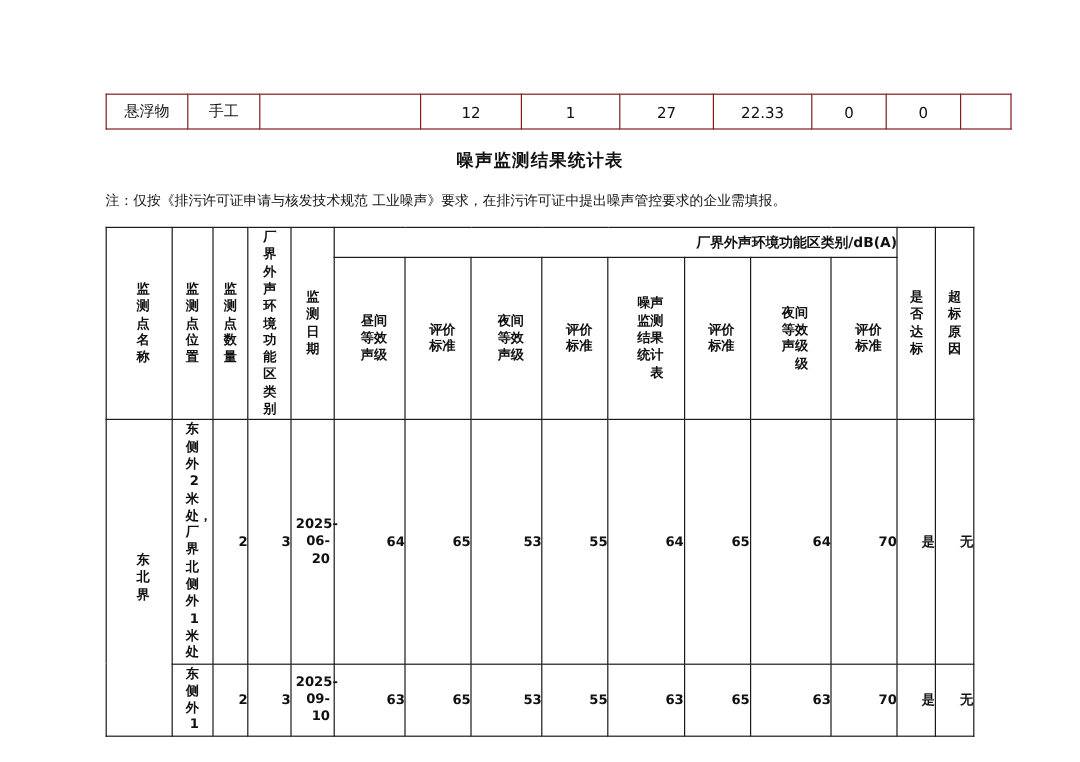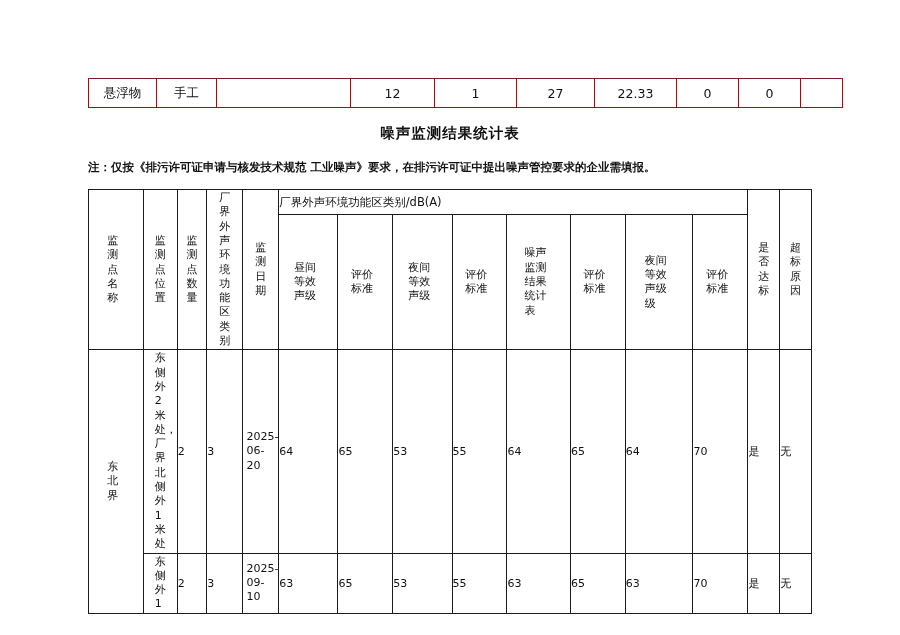--- a/index.html
+++ b/index.html
@@ -45,39 +45,39 @@
     text-align: center;
     font-size: 14.5px;
     font-weight: bold;
     letter-spacing: 1px;
   }
 
   
   .note {
     margin-top: 16px;
     font-size: 11.5px;
-    font-weight: bold;
+    font-weight: normal;
     line-height: 1.4;
     text-align: left;
   }
 
   
   .noise-table {
     margin-top: 14px;
     border-collapse: collapse;
     width: 724px;
     table-layout: fixed;
   }
   .noise-table th,
   .noise-table td {
     border: 1px solid #1b1b1b;
-    text-align: left;
+    text-align: right;
     vertical-align: middle;
     font-size: 11px;
-    font-weight: normal;
+    font-weight: bold;
     padding: 1px 0;
   }
   .noise-table .grp-head {
     font-size: 11.5px;
     height: 22px;
   }
   .vert {
     
     line-height: 1.25;
     letter-spacing: 0;

